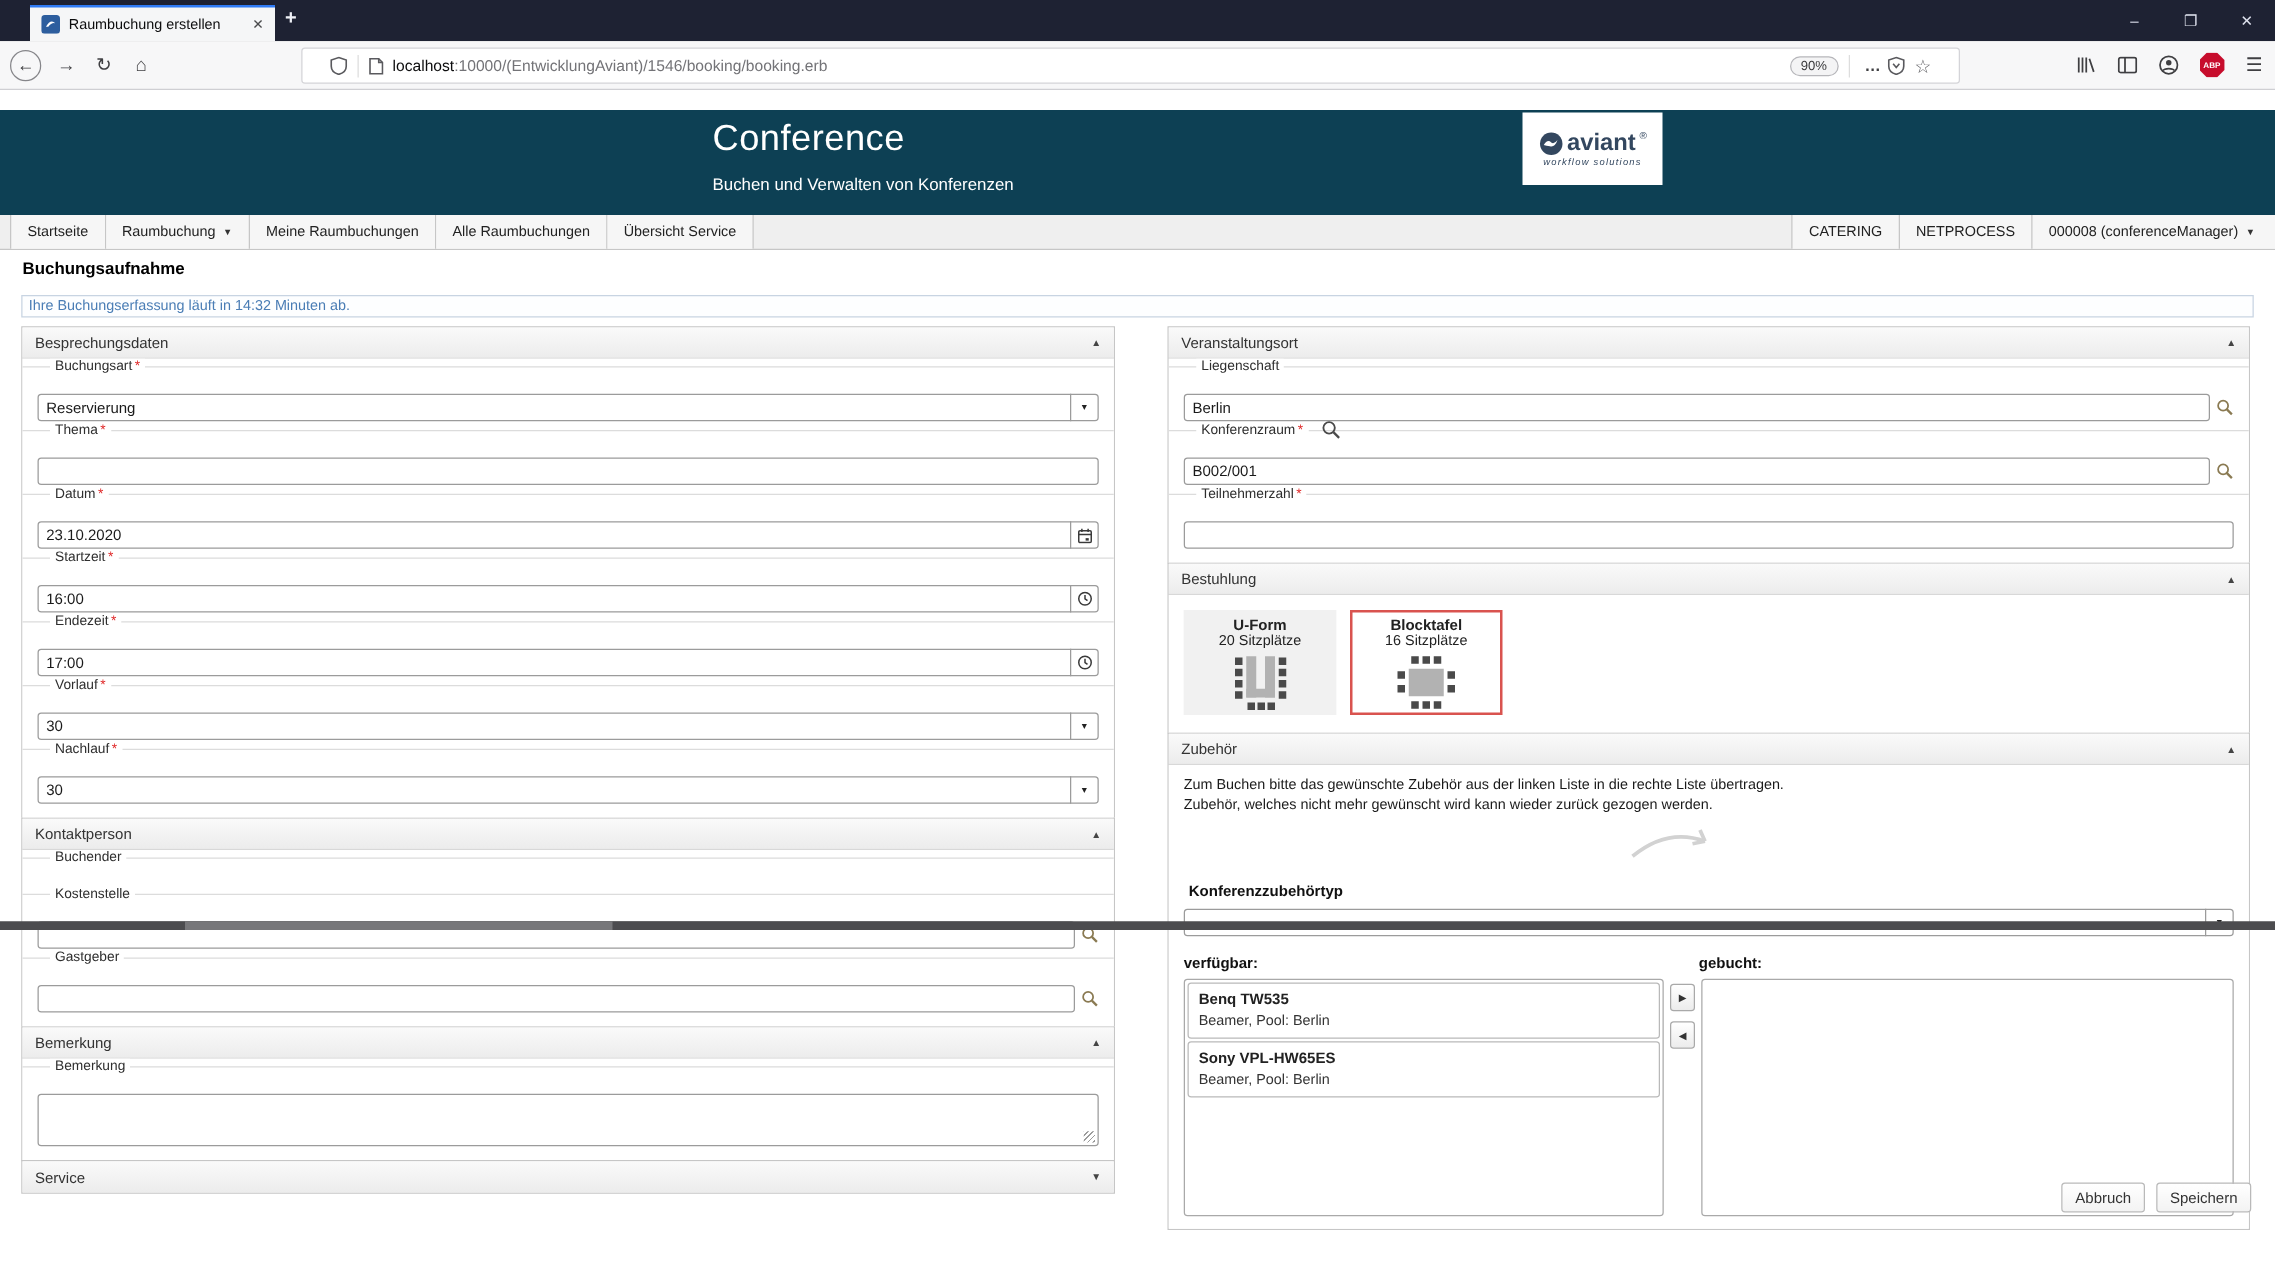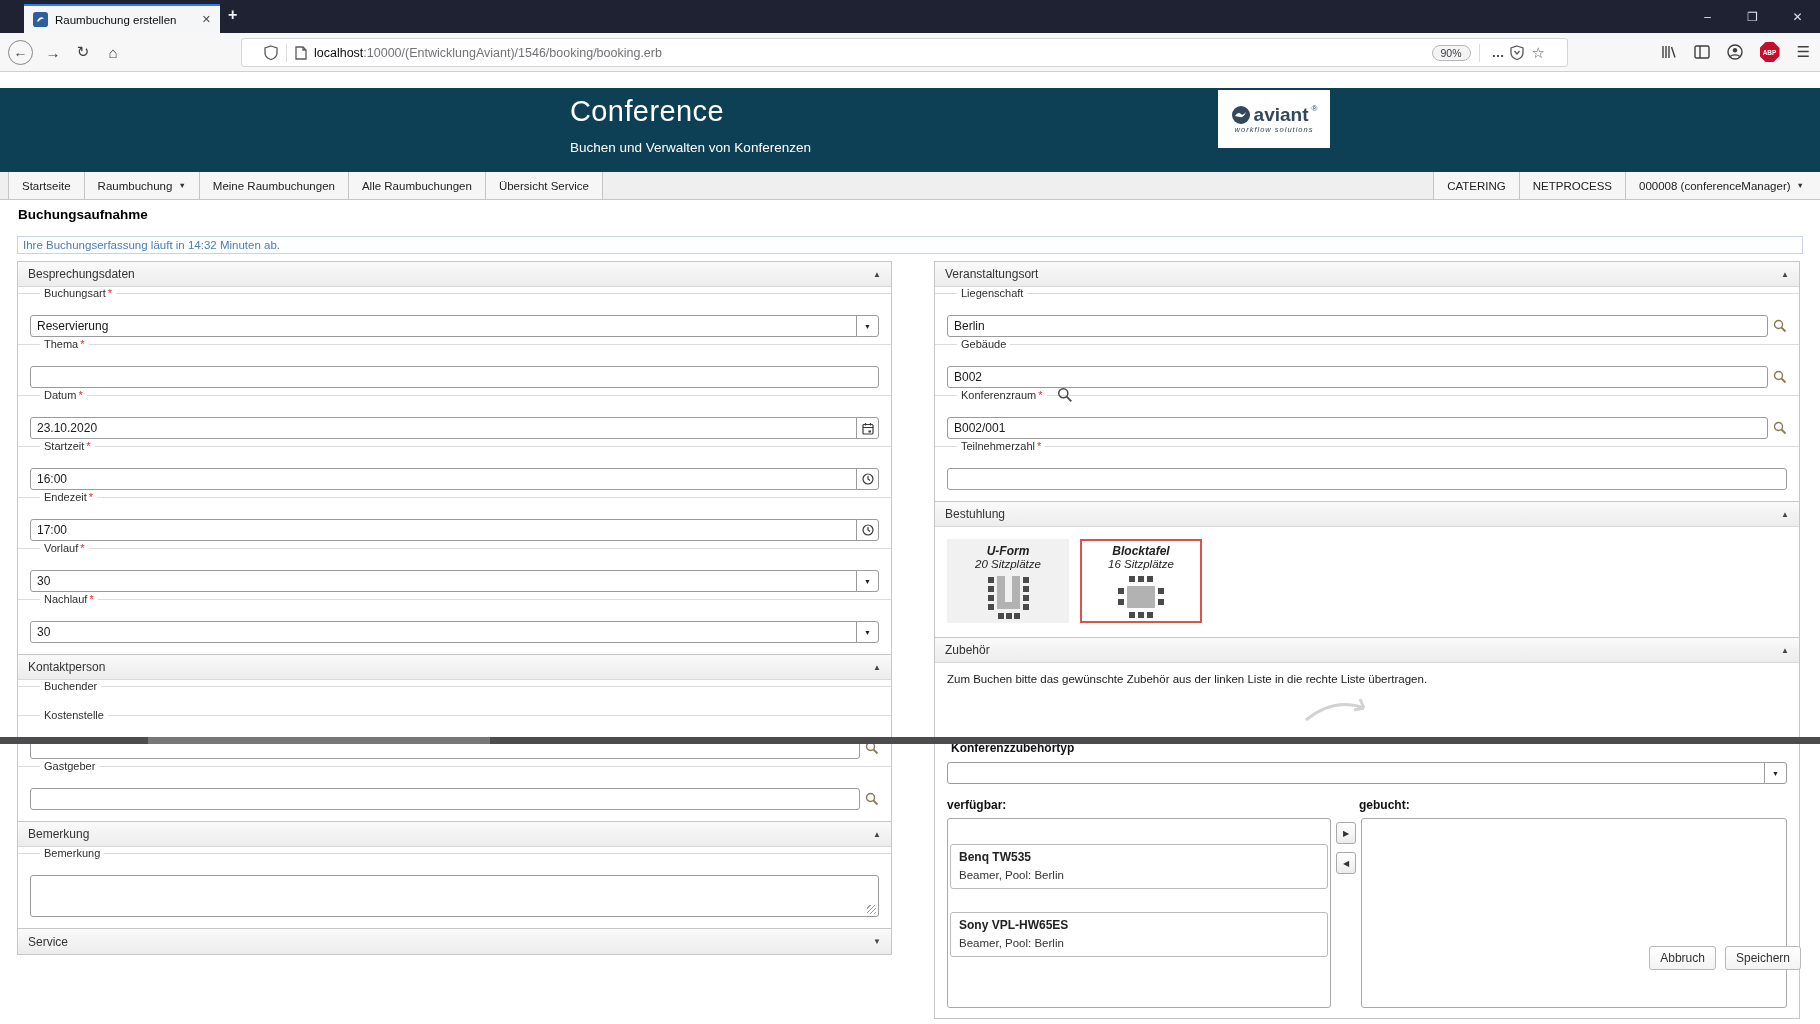--- a/index.html
+++ b/index.html
@@ -95,40 +95,40 @@
   .mag { margin-left:5px; flex:0 0 auto; }
 
   .ta-wrap { position:relative; }
   .ta { width:100%; height:42px; border:1px solid #9b9b9b; border-radius:3px; resize:none;
         font:12px "Liberation Sans",sans-serif; padding:3px 6px; display:block; }
   .ta-grip { position:absolute; right:3px; bottom:3px; width:9px; height:9px;
              background:repeating-linear-gradient(135deg, transparent 0 2px, #9a9a9a 2px 3px); }
 
   .seats { display:flex; gap:11px; padding:12px 0 4px; }
   .seat-card { width:122px; height:84px; background:#f1f1f1; border:1px solid #f1f1f1;
-               text-align:center; padding-top:4px;font-style:italic; }
+               text-align:center; padding-top:4px; }
   .seat-card.sel { background:#fff; border:2px solid #d9534f; padding-top:3px; }
   .seat-name { font-size:12px; font-weight:bold; color:#222; }
   .seat-count { font-size:11.5px; color:#222; }
   .seat-icon { margin-top:3px; }
 
   .instr { font-size:11.5px; color:#1a1a1a; line-height:1.4; padding-top:8px; }
   .arrow-wrap { display:flex; justify-content:center; padding:8px 60px 0 0; }
   .type-label { font-size:12px; font-weight:bold; color:#111; margin:16px 0 7px 4px; }
   .dual-labels { display:flex; margin-top:14px; font-size:12px; font-weight:bold; color:#111; }
   .lbl-booked { margin-left:auto; width:428px; }
   .dual { display:flex; margin-top:6px; }
   .listbox { height:190px; border:1px solid #a9a9a9; border-radius:3px; background:#fff; padding:2px; overflow:hidden; }
   .listbox.avail { width:386px; }
   .listbox.booked { width:428px; }
   .transfer { width:30px; display:flex; flex-direction:column; align-items:center; padding-top:4px; gap:8px; }
   .tbtn { width:20px; height:22px; border:1px solid #a9a9a9; border-radius:3px;
           background:linear-gradient(#fff,#ececec); font-size:8px; color:#333;
           display:flex; align-items:center; justify-content:center; }
-  .acc-item { border:1px solid #b9b9b9; border-radius:3px; background:#fff; padding:5px 8px 7px; margin-bottom:2px;margin-top:23px; }
+  .acc-item { border:1px solid #b9b9b9; border-radius:3px; background:#fff; padding:5px 8px 7px; margin-bottom:2px; }
   .acc-name { font-size:12px; font-weight:bold; color:#222; }
   .acc-desc { font-size:11.5px; color:#333; margin-top:5px; }
 
   .actionbar { position:absolute; top:946px; right:19px; display:flex; gap:9px; }
   .btn { height:24px; padding:0 10px; border:1px solid #b9b9b9; border-radius:3px;
          background:linear-gradient(#fff,#f3f3f3); font:12px "Liberation Sans",sans-serif; color:#333; }
 
   .bottomstrip { position:absolute; bottom:0; left:0; right:0; height:7px; background:#4c4c4f; }
   .strip-light { position:absolute; left:148px; width:342px; height:100%; background:#77777a; }
 </style>
@@ -403,31 +403,20 @@
       <div class="sec-head">
         <span>Veranstaltungsort</span>
         <span class="sec-arrow">▲</span>
       </div>
       <div class="sec-body">
         <div class="fgroup">
           <div class="frule"></div>
           <span class="flabel"><span>Liegenschaft</span></span>
           <div class="frow">
             <input class="inp" value="Berlin" style="">
-            <svg class="mag" width="14" height="14" viewBox="0 0 14 14">
-              <circle cx="5.5" cy="5.5" r="4" fill="none" stroke="#8a7a52" stroke-width="1.4"></circle>
-              <path d="M8.5,8.5 L12.5,12.5" stroke="#8a7a52" stroke-width="1.8"></path>
-            </svg>
-          </div>
-        </div>
-        <div class="fgroup">
-          <div class="frule"></div>
-          <span class="flabel"><span>Gebäude</span></span>
-          <div class="frow">
-            <input class="inp" value="B002" style="">
             <svg class="mag" width="14" height="14" viewBox="0 0 14 14">
               <circle cx="5.5" cy="5.5" r="4" fill="none" stroke="#8a7a52" stroke-width="1.4"></circle>
               <path d="M8.5,8.5 L12.5,12.5" stroke="#8a7a52" stroke-width="1.8"></path>
             </svg>
           </div>
         </div>
         <div class="fgroup">
           <div class="frule"></div>
           <span class="flabel"><span>Konferenzraum</span><span class="req">*</span></span>
           <svg class="label-mag" width="16" height="16" viewBox="0 0 14 14">
@@ -501,20 +490,21 @@
     </div>
 
     <div class="section open">
       <div class="sec-head">
         <span>Zubehör</span>
         <span class="sec-arrow">▲</span>
       </div>
       <div class="sec-body">
         <div class="instr">
           <div>Zum Buchen bitte das gewünschte Zubehör aus der linken Liste in die rechte Liste übertragen.</div>
+          <div>Zubehör, welches nicht mehr gewünscht wird kann wieder zurück gezogen werden.</div>
         </div>
         <div class="arrow-wrap">
           <svg width="74" height="30" viewBox="0 0 74 30">
             <path d="M6,25 Q34,2 64,13" fill="none" stroke="#d2d2d2" stroke-width="3"></path>
             <path d="M64,13 L60,4 M64,13 L54,15" fill="none" stroke="#d2d2d2" stroke-width="3"></path>
           </svg>
         </div>
         <div class="type-label">Konferenzzubehörtyp</div>
         <div class="frow with-addon">
           <input class="inp" value="" style="">

